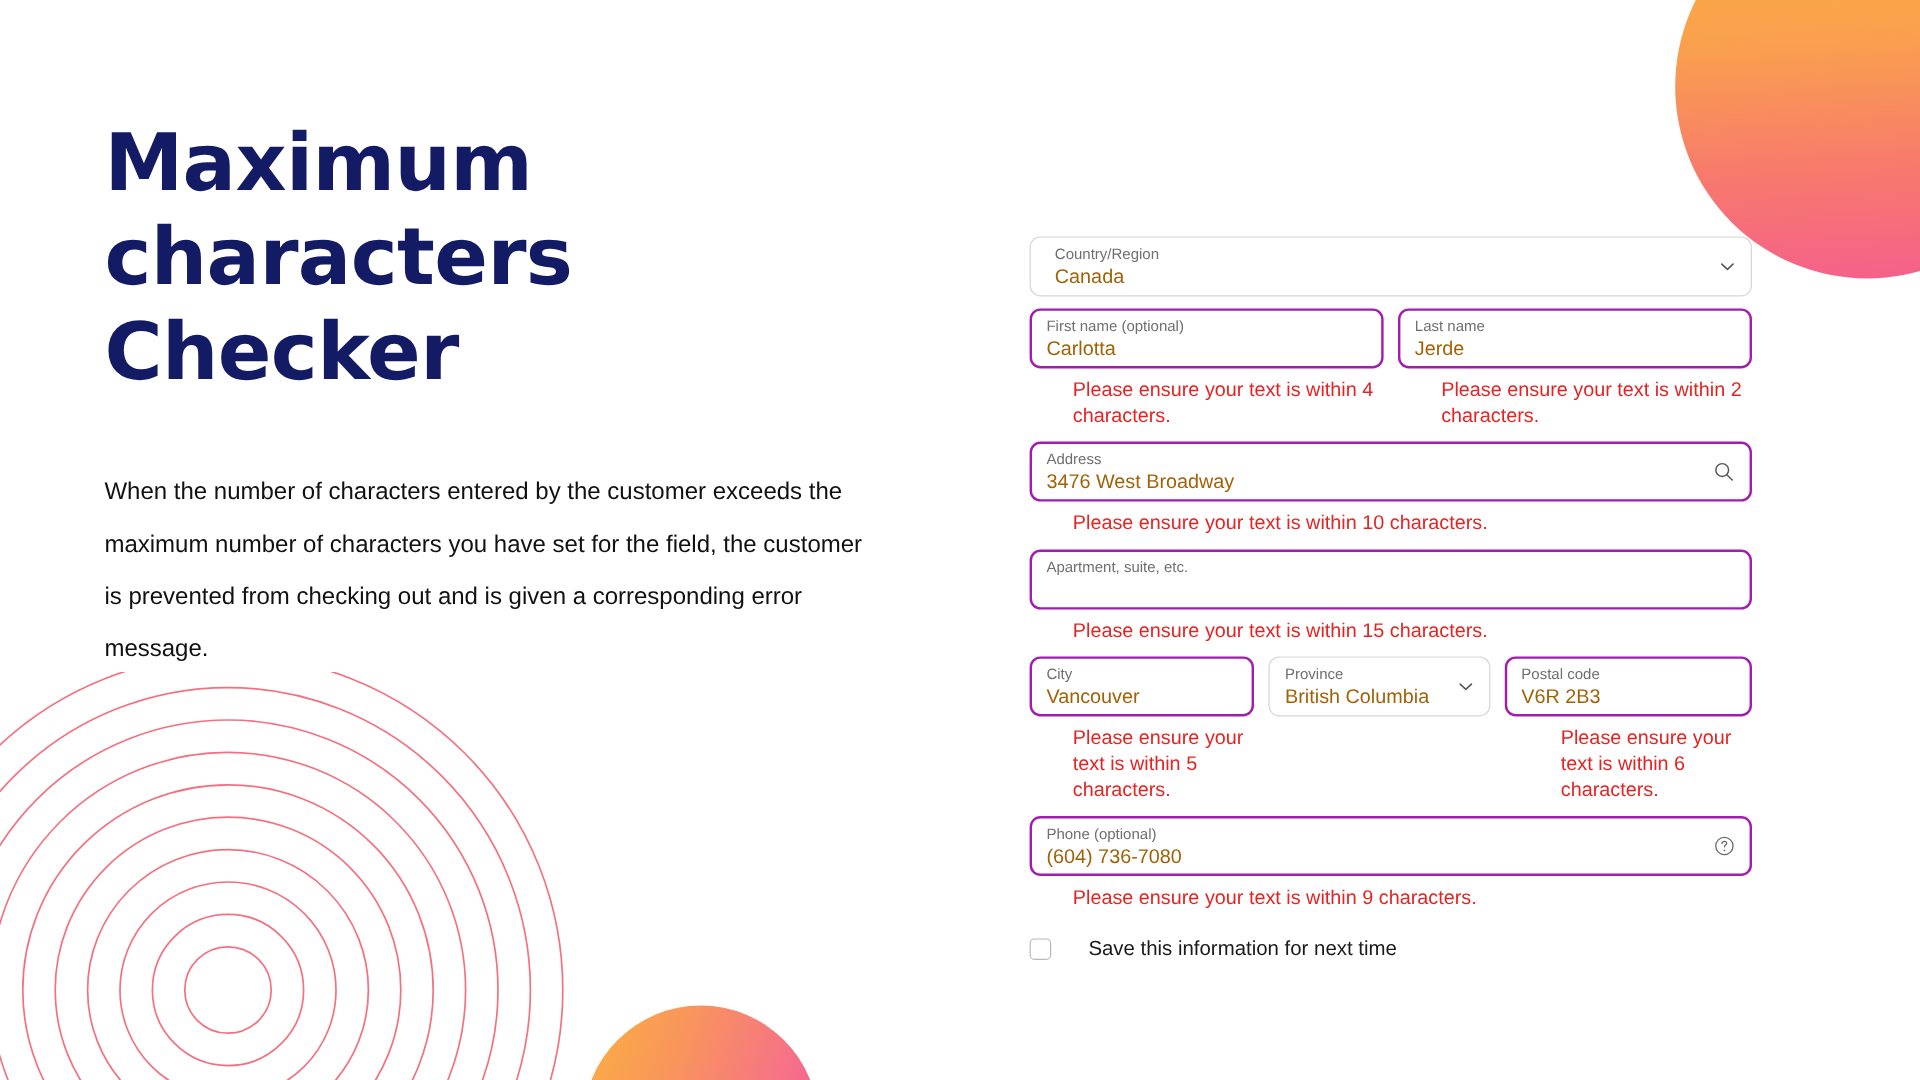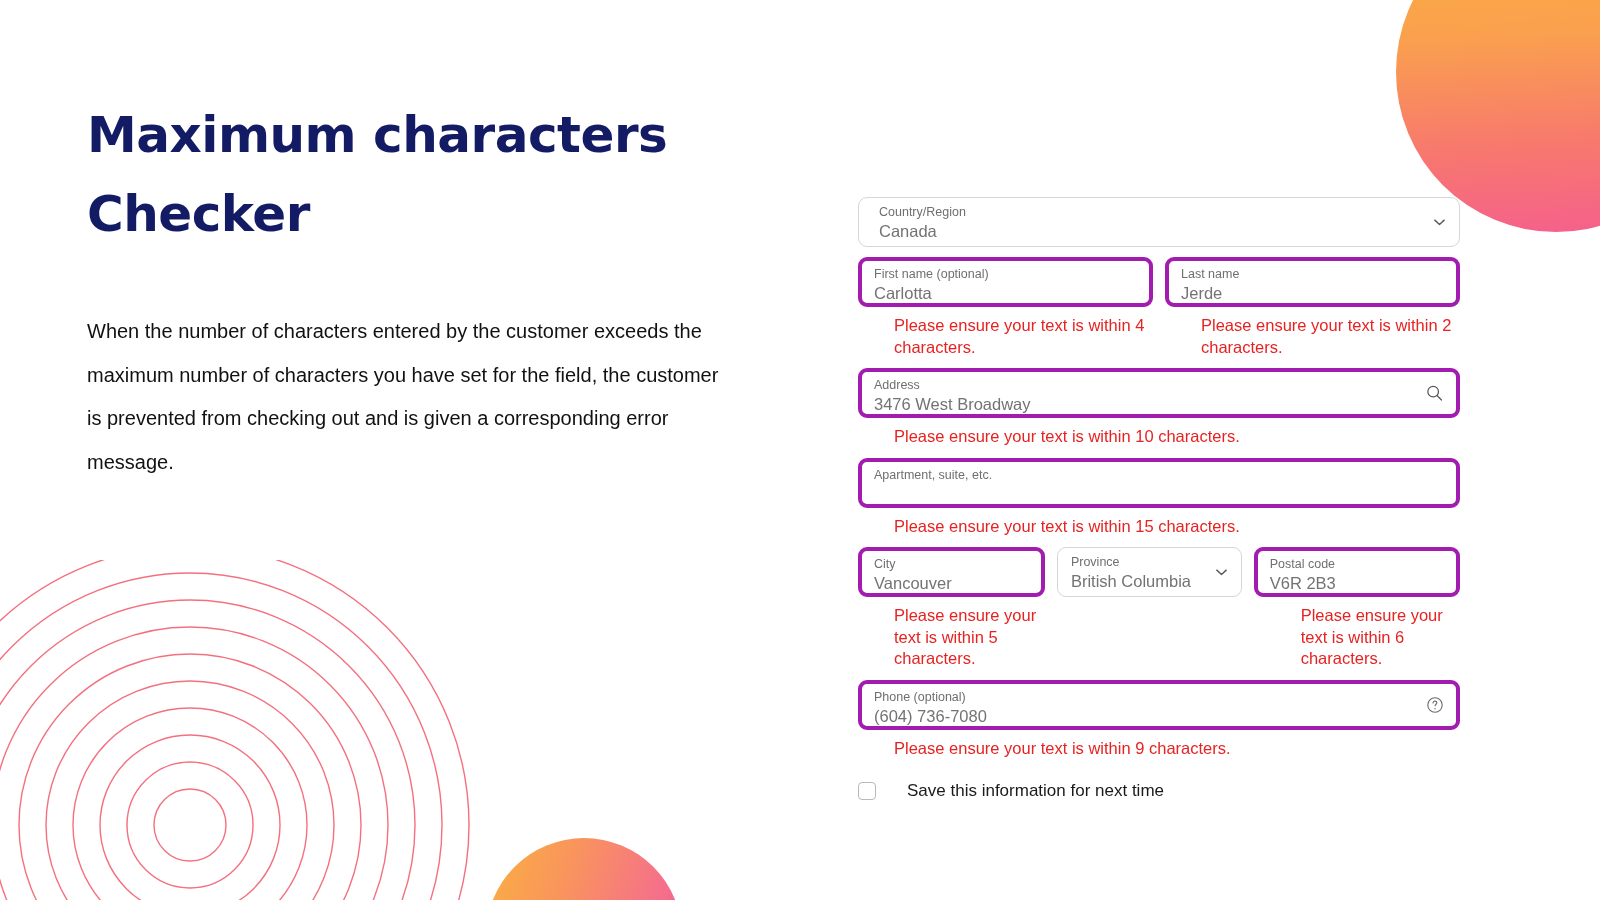--- a/index.html
+++ b/index.html
@@ -55,21 +55,21 @@
   .left-col {
     position: absolute;
     left: 87px;
     top: 96px;
     width: 720px;
     z-index: 3;
   }
   .page-title {
     font-family: "DejaVu Sans", sans-serif;
     font-weight: 700;
-    font-size: 50px;
+    font-size: 66px;
     line-height: 79px;
     letter-spacing: -0.5px;
     color: #141B65;
     margin: 0;
     white-space: pre-line;
   }
   .page-body {
     margin: 0;
     margin-top: 56px;
     font-size: 20px;
@@ -94,35 +94,35 @@
   .field {
     position: relative;
     background: #ffffff;
     border: 1px solid #d6d6d6;
     border-radius: 9px;
     height: 50px;
     box-sizing: border-box;
     padding: 7px 14px 0 13px;
   }
   .field.error {
-    border: 4px solid #a21caf;
+    border: 2px solid #a21caf;
     padding: 6px 13px 0 12px;
   }
   .field .fl {
     display: block;
     font-size: 12.5px;
     line-height: 15px;
     color: #6f6f6f;
     font-weight: 400;
   }
   .field .fv {
     display: block;
     font-size: 16.5px;
     line-height: 21px;
-    color: #737373;
+    color: #a16207;
     margin-top: 1px;
     white-space: nowrap;
     overflow: hidden;
   }
   .field .right-icon {
     position: absolute;
     right: 12px;
     top: 50%;
     transform: translateY(-50%);
     line-height: 0;

